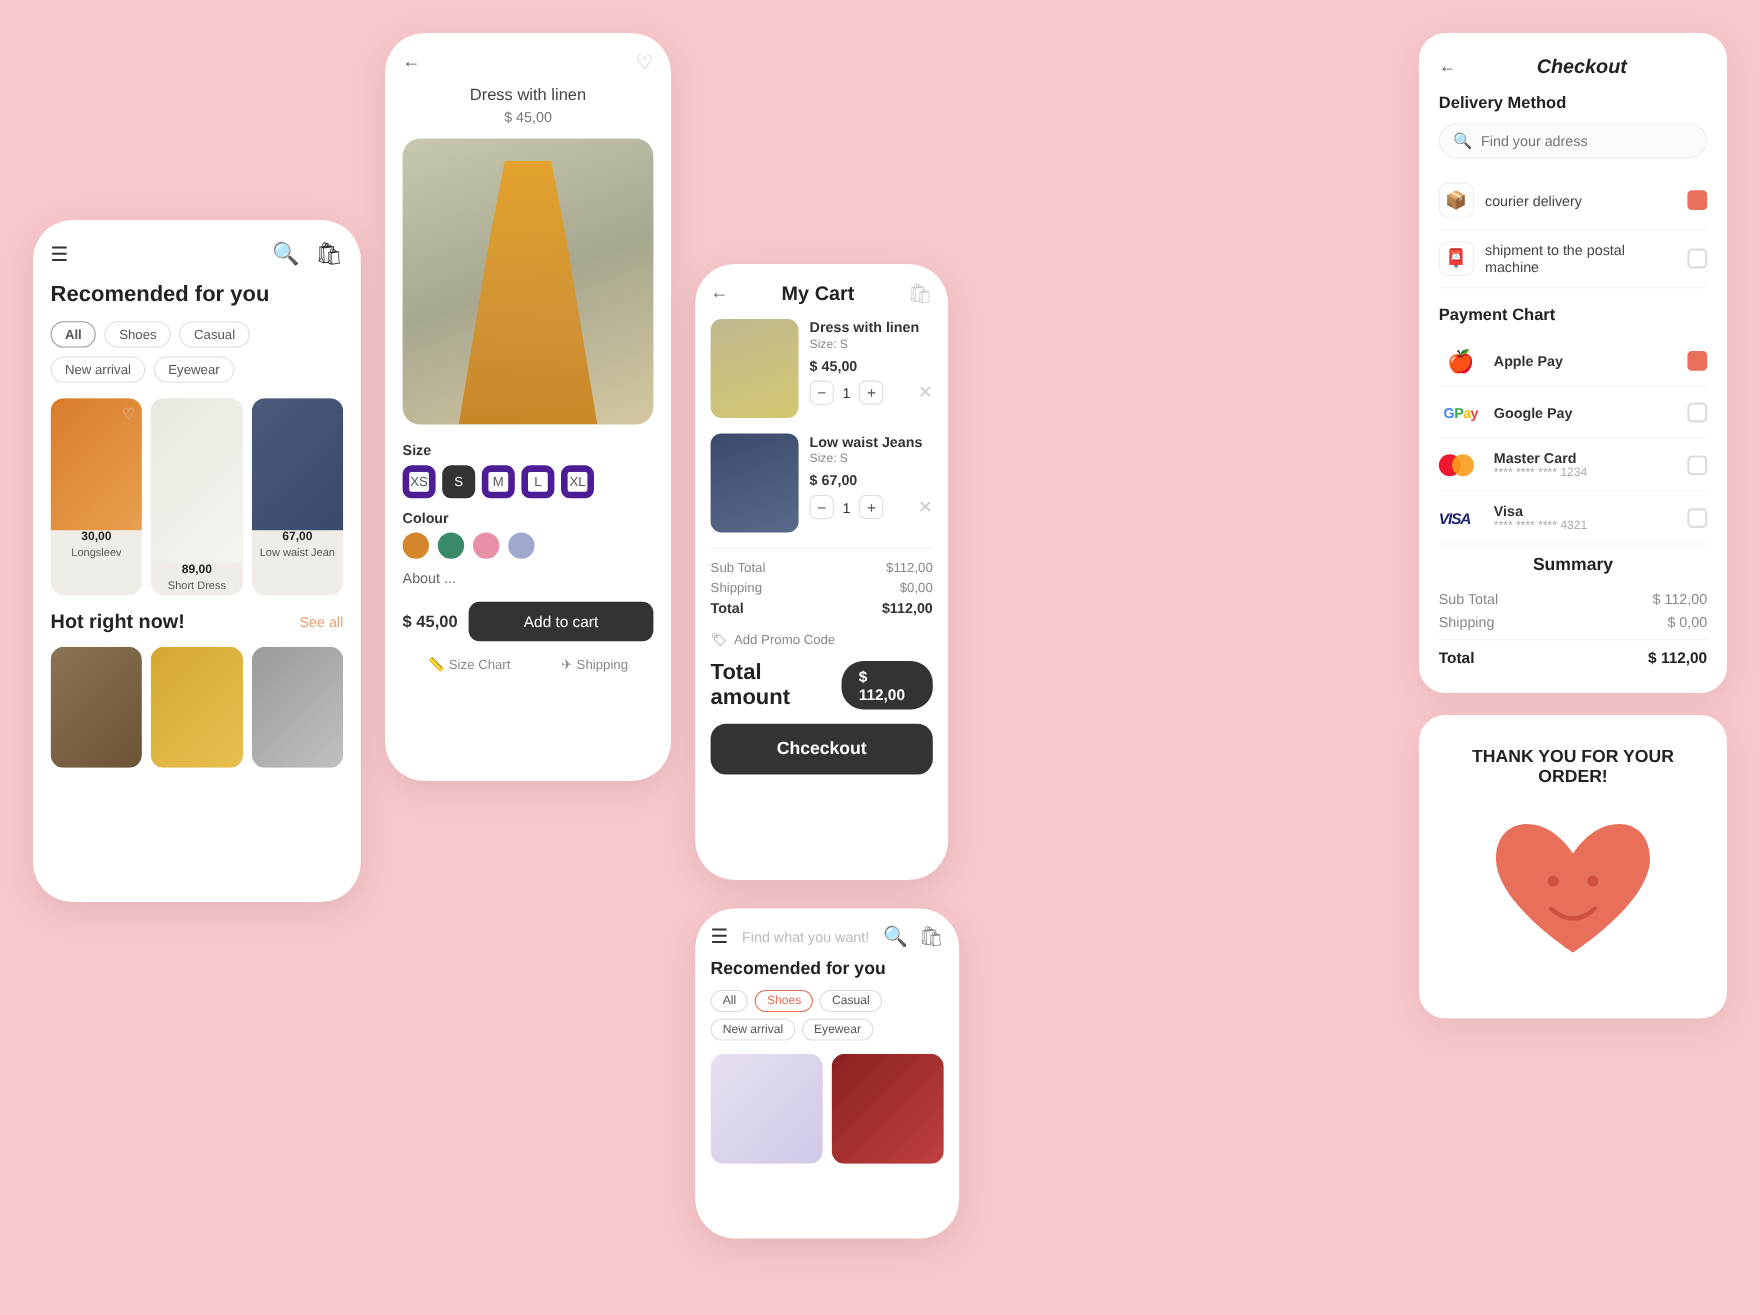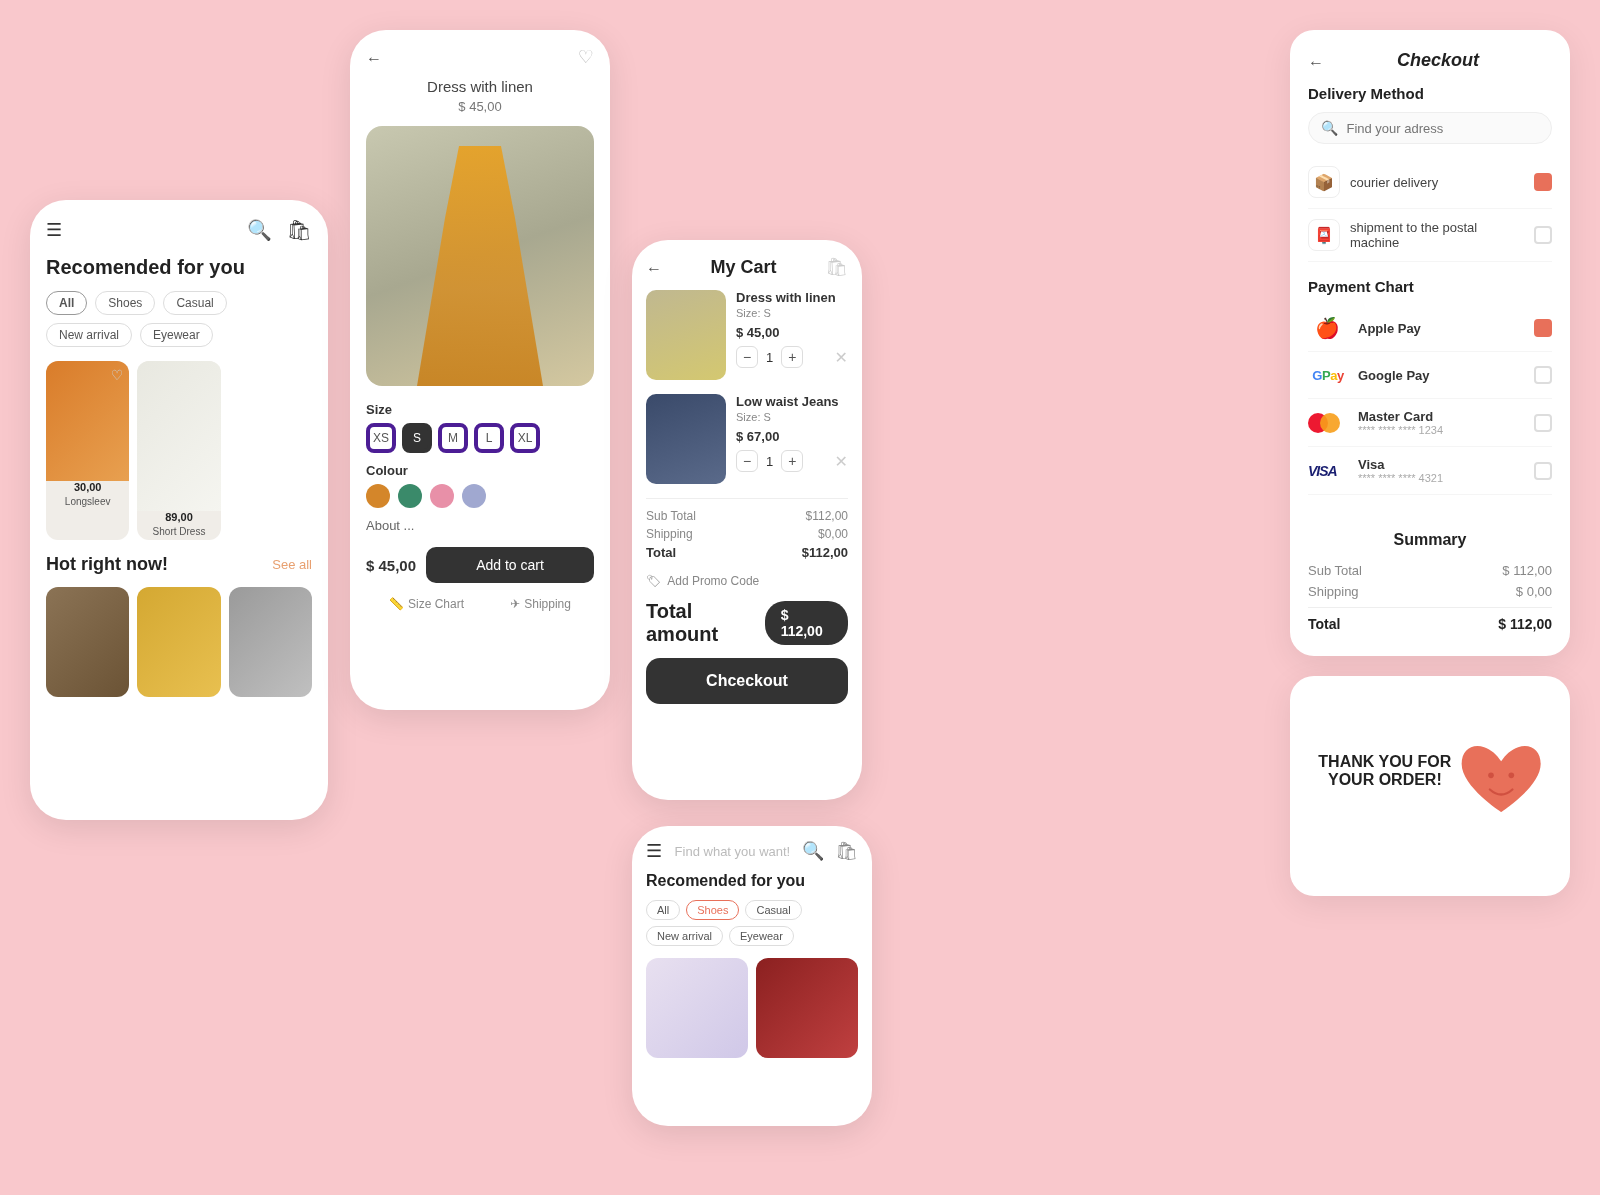--- a/index.html
+++ b/index.html
@@ -150,21 +150,21 @@
       clip-path: polygon(35% 0%, 65% 0%, 75% 30%, 95% 100%, 5% 100%, 25% 30%);
       opacity: 0.9;
     }
 
     .attr-row { margin-bottom: 10px; }
     .attr-label { font-size: 13px; font-weight: 600; color: #333; margin-bottom: 6px; }
     .size-options { display: flex; gap: 6px; }
     .size-btn {
       width: 30px; height: 30px;
       border-radius: 8px;
-      border: 4px solid #4c1d95;
+      border: 6px solid #4c1d95;
       display: flex; align-items: center; justify-content: center;
       font-size: 12px; color: #555;
       cursor: pointer;
     }
     .size-btn.active { background: #333; color: #fff; border-color: #333; }
     .color-options { display: flex; gap: 8px; }
     .color-dot {
       width: 24px; height: 24px;
       border-radius: 50%;
       cursor: pointer;
@@ -361,41 +361,41 @@
     }
     .payment-logo-wrap {
       width: 40px; height: 26px;
       display: flex; align-items: center; justify-content: center;
     }
 
     .payment-info { flex: 1; }
     .payment-name { font-size: 13px; font-weight: 600; color: #333; }
     .payment-detail { font-size: 11px; color: #aaa; }
 
-    .summary-section { margin-top: 36px; }
+    .summary-section { margin-top: 10px; }
     .summary-title { font-size: 16px; font-weight: 700; text-align: center; color: #222; margin-bottom: 14px; }
     .summary-row { display: flex; justify-content: space-between; font-size: 13px; color: #888; margin-bottom: 6px; }
     .summary-total-row { display: flex; justify-content: space-between; font-size: 14px; font-weight: 700; color: #222; margin-top: 8px; border-top: 1px solid #eee; padding-top: 8px; }
 
     
     .mc-logo { display: flex; }
     .mc-circle-left { width: 20px; height: 20px; border-radius: 50%; background: #EB001B; opacity: 0.9; }
     .mc-circle-right { width: 20px; height: 20px; border-radius: 50%; background: #F79E1B; opacity: 0.9; margin-left: -8px; }
     
     .visa-logo { font-size: 14px; font-weight: 900; color: #1A1F71; font-style: italic; letter-spacing: -1px; }
 
     
     .thankyou-panel {
       background: #fff;
       border-radius: 24px;
       box-shadow: 0 8px 32px rgba(0,0,0,0.08);
       width: 280px;
       padding: 30px 24px 40px;
       display: flex;
-      flex-direction: row;
+      flex-direction: column;
       align-items: center;
     }
     .thankyou-text {
       font-size: 16px;
       font-weight: 700;
       color: #222;
       text-align: center;
       margin-bottom: 20px;
     }
     .heart-shape {
@@ -451,20 +451,25 @@
           <div class="product-price">30,00</div>
           <div class="product-label">Longsleev</div>
         </div>
 
         <div class="product-card" style="grid-row: span 1;">
           <div class="img-white" style="position:relative;"></div>
           <div class="product-price">89,00</div>
           <div class="product-label">Short Dress</div>
         </div>
 
+        <div class="product-card">
+          <div class="img-jeans" style="position:relative;"></div>
+          <div class="product-price">67,00</div>
+          <div class="product-label">Low waist Jean</div>
+        </div>
       </div>
       <div class="section-row">
         <span class="section-title-sub">Hot right now!</span>
         <span class="see-all">See all</span>
       </div>
       <div class="hot-grid">
         <div class="hot-card">
           <div class="hot-img img-jacket"></div>
         </div>
         <div class="hot-card">

